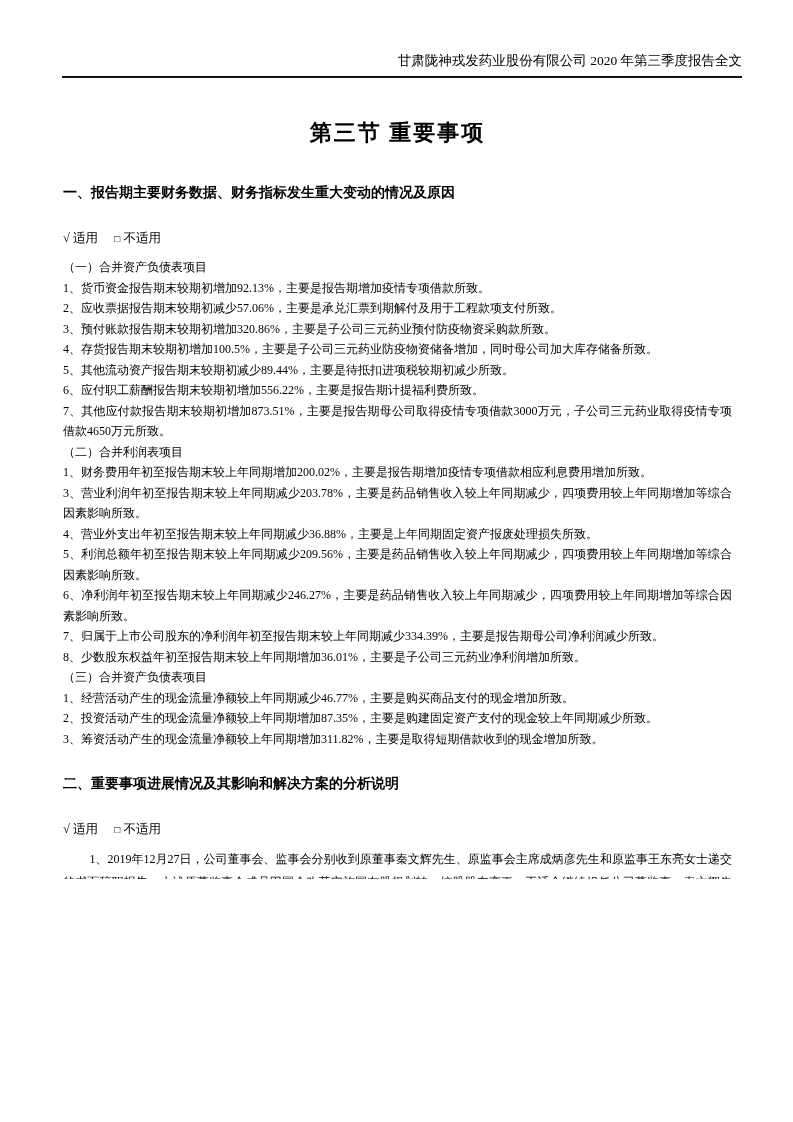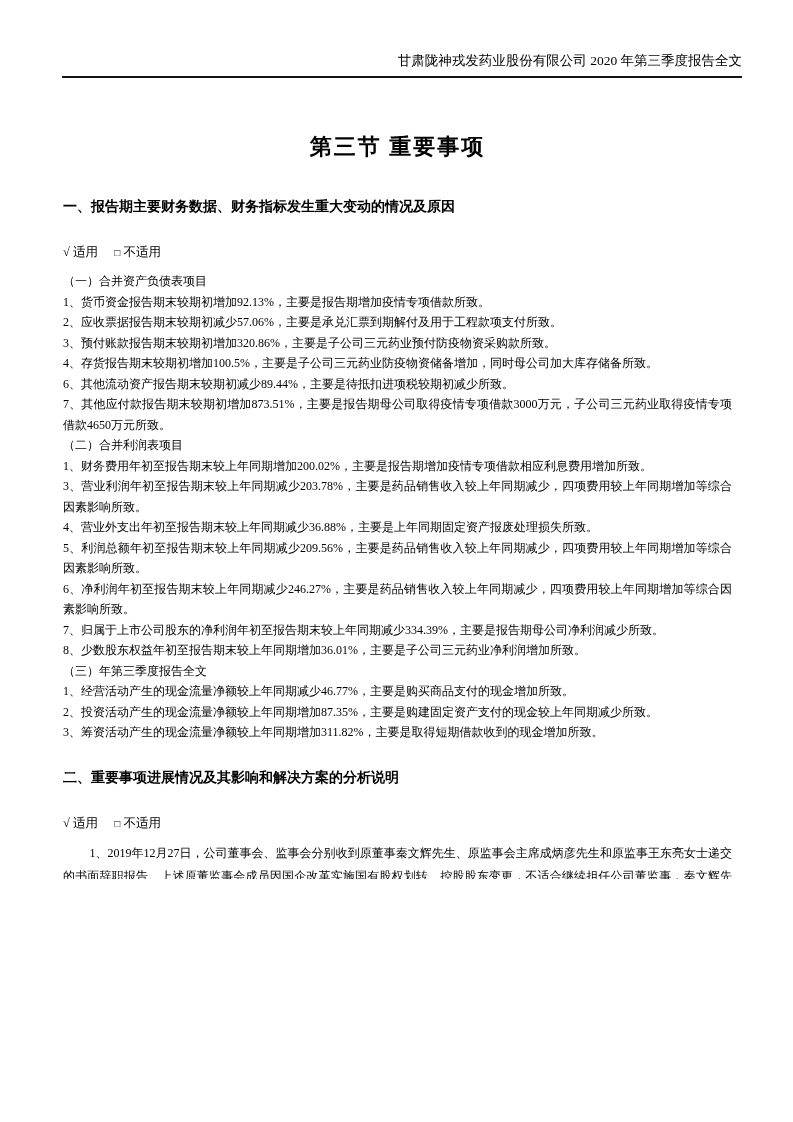--- a/index.html
+++ b/index.html
@@ -15,21 +15,21 @@
     position:absolute;
     top:52px; left:62px; width:680px;
     text-align:right;
     font-size:13.5px;
     line-height:17px;
     padding-bottom:7px;
     border-bottom:2px solid #141414;
   }
   .content {
     position:absolute;
-    left:63px; top:122px; width:669px;
+    left:63px; top:108px; width:669px;
   }
   .page-title {
     font-size:22px;
     font-weight:bold;
     text-align:center;
     letter-spacing:2px;
     margin:10px 0 34px 0;
   }
   .section-heading {
     font-size:14px;
@@ -104,33 +104,34 @@
       <span class="box-glyph">□</span>
       <span>不适用</span>
     </div>
 
     <div class="body-block">
       <p>（一）合并资产负债表项目</p>
       <p>1、货币资金报告期末较期初增加92.13%，主要是报告期增加疫情专项借款所致。</p>
       <p>2、应收票据报告期末较期初减少57.06%，主要是承兑汇票到期解付及用于工程款项支付所致。</p>
       <p>3、预付账款报告期末较期初增加320.86%，主要是子公司三元药业预付防疫物资采购款所致。</p>
       <p>4、存货报告期末较期初增加100.5%，主要是子公司三元药业防疫物资储备增加，同时母公司加大库存储备所致。</p>
-      <p>6、其他流动资产报告期末较期初减少89.44%，主要是待抵扣进项税较期初减少所致。</p>
+      <p>5、其他流动资产报告期末较期初减少89.44%，主要是待抵扣进项税较期初减少所致。</p>
+      <p>6、应付职工薪酬报告期末较期初增加556.22%，主要是报告期计提福利费所致。</p>
       <p>7、其他应付款报告期末较期初增加873.51%，主要是报告期母公司取得疫情专项借款3000万元，子公司三元药业取得疫情专项借款4650万元所致。</p>
 
       <p>（二）合并利润表项目</p>
       <p>1、财务费用年初至报告期末较上年同期增加200.02%，主要是报告期增加疫情专项借款相应利息费用增加所致。</p>
       <p>3、营业利润年初至报告期末较上年同期减少203.78%，主要是药品销售收入较上年同期减少，四项费用较上年同期增加等综合因素影响所致。</p>
       <p>4、营业外支出年初至报告期末较上年同期减少36.88%，主要是上年同期固定资产报废处理损失所致。</p>
       <p>5、利润总额年初至报告期末较上年同期减少209.56%，主要是药品销售收入较上年同期减少，四项费用较上年同期增加等综合因素影响所致。</p>
       <p>6、净利润年初至报告期末较上年同期减少246.27%，主要是药品销售收入较上年同期减少，四项费用较上年同期增加等综合因素影响所致。</p>
       <p>7、归属于上市公司股东的净利润年初至报告期末较上年同期减少334.39%，主要是报告期母公司净利润减少所致。</p>
       <p>8、少数股东权益年初至报告期末较上年同期增加36.01%，主要是子公司三元药业净利润增加所致。</p>
 
-      <p>（三）年第三季度报告全文</p>
+      <p>（三）合并资产负债表项目</p>
       <p>1、经营活动产生的现金流量净额较上年同期减少46.77%，主要是购买商品支付的现金增加所致。</p>
       <p>2、投资活动产生的现金流量净额较上年同期增加87.35%，主要是购建固定资产支付的现金较上年同期减少所致。</p>
       <p>3、筹资活动产生的现金流量净额较上年同期增加311.82%，主要是取得短期借款收到的现金增加所致。</p>
     </div>
 
     <div class="section-heading second">二、重要事项进展情况及其影响和解决方案的分析说明</div>
 
     <div class="applicable-line">
       <span>√</span>
       <span>适用</span>

